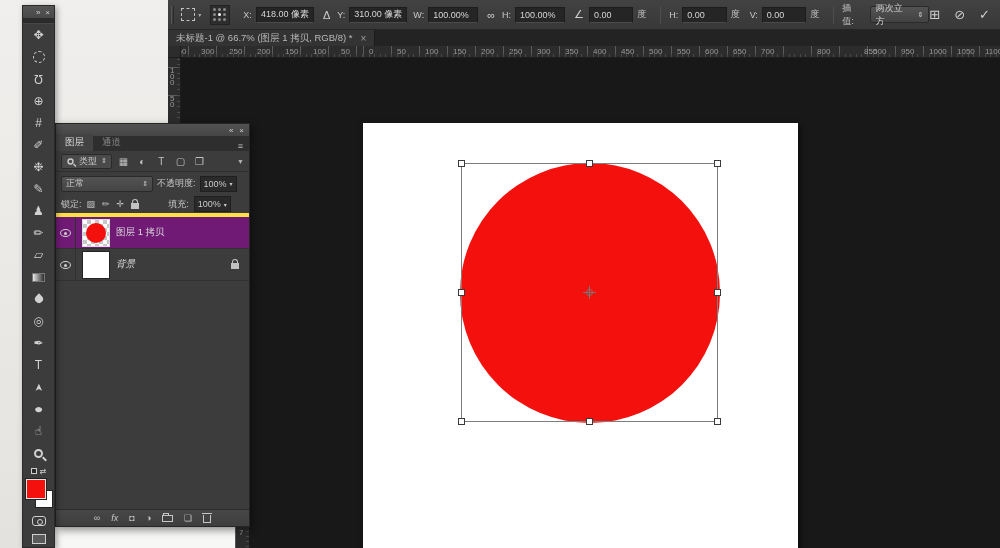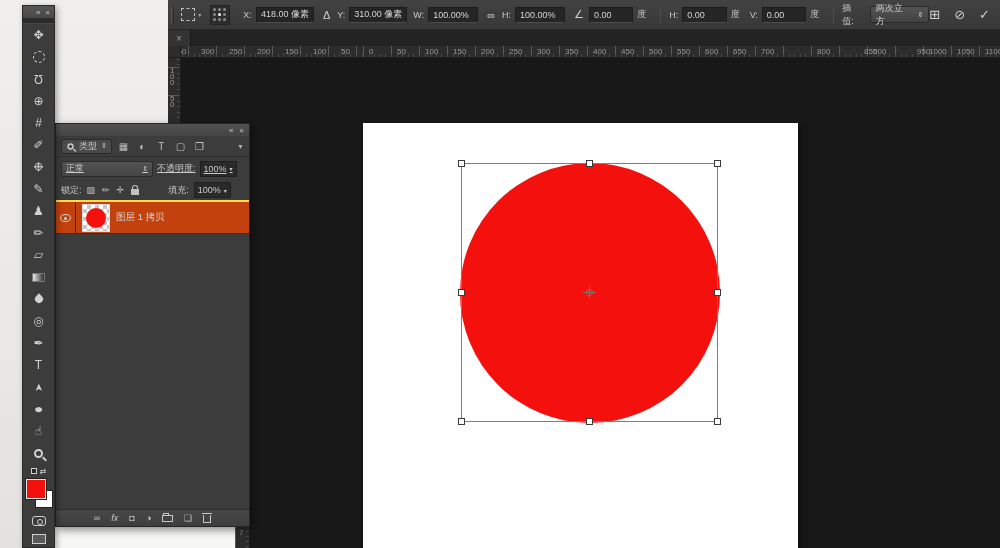--- a/index.html
+++ b/index.html
@@ -134,35 +134,35 @@
   .lp-menu { margin-left:auto; padding-right:6px; font-size:9px; color:#bdbdbd; }
   .lp-filter { height:21px; display:flex; align-items:center; gap:5px; padding:0 5px;
     border-bottom:1px solid #303030; }
   .lp-search { display:flex; align-items:center; gap:4px; background:#4a4a4a;
     border:1px solid #2a2a2a; border-radius:2px; height:15px; padding:0 4px; font-size:9px; }
   .lp-search .ico-magnifier { transform:scale(.7); border-color:#ccc; }
   .lp-search .ico-magnifier::after { background:#ccc; }
   .lp-ficons { display:flex; gap:6px; font-size:10px; color:#c2c2c2; }
   .lp-ficon { width:13px; text-align:center; }
   .lp-ftoggle { margin-left:auto; font-size:7px; color:#b0b0b0; }
-  .lp-blend { height:23px; display:flex; align-items:center; padding:0 5px; gap:4px; font-size:9px;text-decoration:underline; }
+  .lp-blend { height:23px; display:flex; align-items:center; padding:0 5px; gap:4px; font-size:9px; }
   .blend-select { width:92px; height:16px; background:linear-gradient(180deg,#535353,#454545);
     border:1px solid #2a2a2a; border-radius:2px; display:flex; align-items:center;
     justify-content:space-between; padding:0 4px; }
   .mini-select { height:16px; background:#2a2a2a; border:1px solid #1f1f1f;
     display:flex; align-items:center; gap:3px; padding:0 3px; }
   .lp-lock { height:22px; display:flex; align-items:center; padding:0 5px; gap:5px;
-    font-size:9px; border-bottom:2px solid #fde047; }
+    font-size:9px; border-bottom:4px solid #fde047; }
   .lock-ico { font-size:9px; color:#c2c2c2; }
   .icon-lock { position:relative; width:8px; height:6px; background:#c2c2c2; display:inline-block; margin-top:3px; }
   .icon-lock::before { content:""; position:absolute; left:1px; top:-4px; width:4px; height:4px;
     border:1px solid #c2c2c2; border-bottom:none; border-radius:3px 3px 0 0; }
   .layer-rows { }
   .layer-row { height:32px; display:flex; align-items:center; border-bottom:1px solid #303030; }
-  .layer-row.selected { background:#c2410c; }
+  .layer-row.selected { background:#701a75; }
   .eye-cell { width:20px; height:32px; display:flex; align-items:center; justify-content:center;
     border-right:1px solid #303030; }
   .icon-eye { position:relative; width:11px; height:8px; border:1px solid #cfcfcf; border-radius:50%; }
   .icon-eye::after { content:""; position:absolute; left:3px; top:2px; width:3px; height:3px;
     background:#cfcfcf; border-radius:50%; }
   .thumb { position:relative; width:26px; height:26px; margin:0 7px; background:#fff;
     background-image:linear-gradient(45deg,#c8c8c8 25%,transparent 25%,transparent 75%,#c8c8c8 75%),
       linear-gradient(45deg,#c8c8c8 25%,transparent 25%,transparent 75%,#c8c8c8 75%);
     background-size:8px 8px; background-position:0 0,4px 4px; outline:1px solid #222; }
   .thumb.sel { outline:1px solid #ddd; }
@@ -243,20 +243,21 @@
       </div>
       <div class="ob-right">
         <span>⊞</span>
         <span>⊘</span>
         <span>✓</span>
       </div>
     </div>
 
     <div class="tab-bar">
       <div class="doc-tab">
+        <span>未标题-1 @ 66.7% (图层 1 拷贝, RGB/8) *</span>
         <span class="close">×</span>
       </div>
     </div>
 
     <div class="ruler-corner"></div>
     <div class="ruler-top">
       <div class="major"></div>
         <div class="minor"></div>
       <div id="topRulerLabels">
           <span class="rlabel" style="left: -8px;">350</span>
@@ -278,21 +279,21 @@
           <span class="rlabel" style="left: 440px;">450</span>
           <span class="rlabel" style="left: 468px;">500</span>
           <span class="rlabel" style="left: 496px;">550</span>
           <span class="rlabel" style="left: 524px;">600</span>
           <span class="rlabel" style="left: 552px;">650</span>
           <span class="rlabel" style="left: 580px;">700</span>
           <span class="rlabel" style="left: 624px; margin-top: 36px;">750</span>
           <span class="rlabel" style="left: 636px;">800</span>
           <span class="rlabel" style="left: 683px;">850</span>
           <span class="rlabel" style="left: 692px;">500</span>
-          <span class="rlabel" style="left: 720px; margin-left: 16px;">950</span>
+          <span class="rlabel" style="left: 720px;">950</span>
           <span class="rlabel" style="left: 748px;">1000</span>
           <span class="rlabel" style="left: 776px;">1050</span>
           <span class="rlabel" style="left: 804px;">1100</span>
         </div>
     </div>
 
     <div class="canvas-area">
       <div class="ruler-left">
         <div class="major"></div>
           <div class="minor"></div>
@@ -409,20 +410,25 @@
     <div class="tb-btn">
         <span class="ico-screenmode"></span>
       </div>
   </div>
 
   <div class="layers-panel">
     <div class="lp-head">
       <span>«</span>
       <span>×</span>
     </div>
+    <div class="lp-tabs">
+      <div class="lp-tab active">图层</div>
+      <div class="lp-tab inactive">通道</div>
+      <span class="lp-menu">≡</span>
+    </div>
     <div class="lp-filter">
       <div class="lp-search">
         <span class="ico-magnifier"></span>
         <span>类型</span>
         <span style="font-size:7px">⇕</span>
       </div>
       <div class="lp-ficons" id="filterIcons">
           <span class="lp-ficon">▦</span>
           <span class="lp-ficon">◐</span>
           <span class="lp-ficon">T</span>
@@ -459,20 +465,28 @@
     <div class="layer-rows" id="layerRows">
         <div class="layer-row selected">
           <div class="eye-cell">
             <span class="icon-eye"></span>
           </div>
           <div class="thumb sel">
             <span class="dot" style="background: rgb(243, 16, 13);"></span>
           </div>
           <span class="layer-name">图层 1 拷贝</span>
         </div>
+        <div class="layer-row">
+          <div class="eye-cell">
+            <span class="icon-eye"></span>
+          </div>
+          <div class="thumb plain"></div>
+          <span class="layer-name it">背景</span>
+          <span class="icon-lock row-lock"></span>
+        </div>
       </div>
     <div class="lp-empty"></div>
     <div class="lp-bottom" id="bottomIcons">
         <span>∞</span>
         <span class="fx">fx</span>
         <span>◘</span>
         <span>◑</span>
         <span class="icon-folder"></span>
         <span>❏</span>
         <span class="icon-trash"></span>

